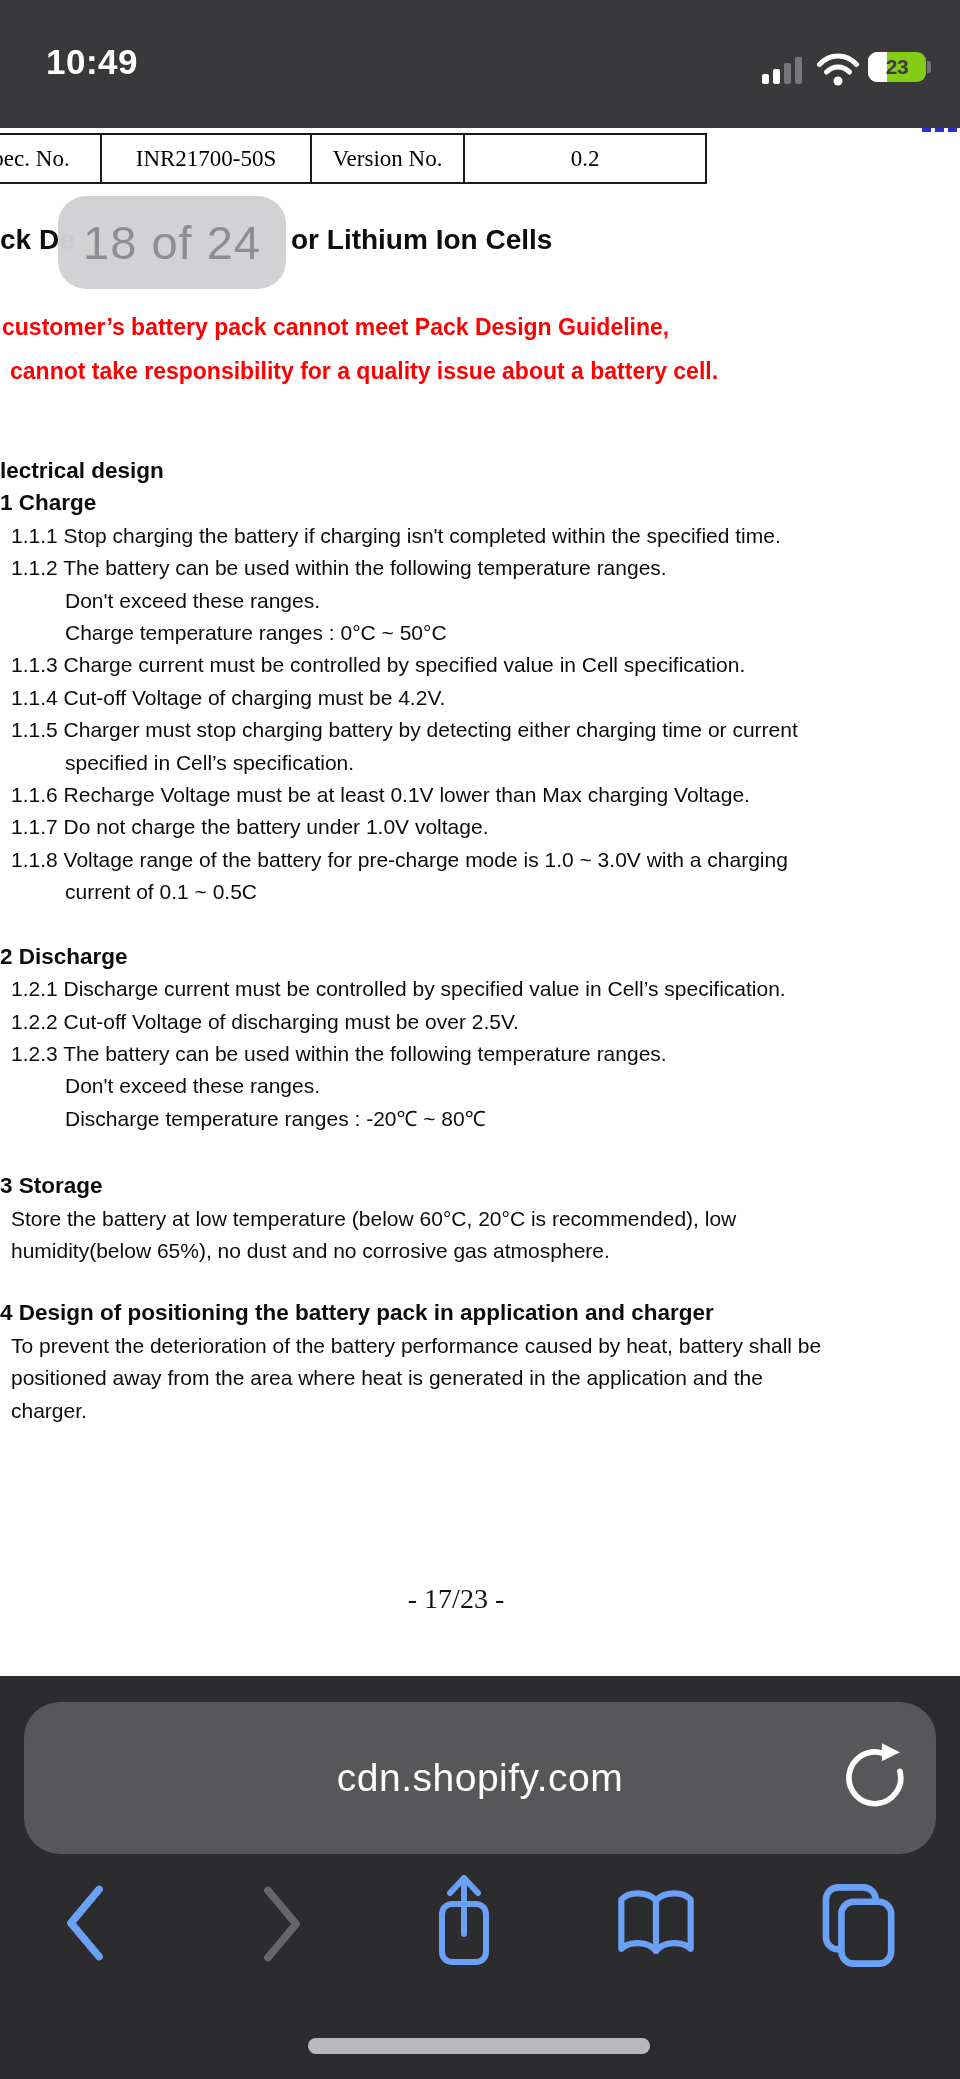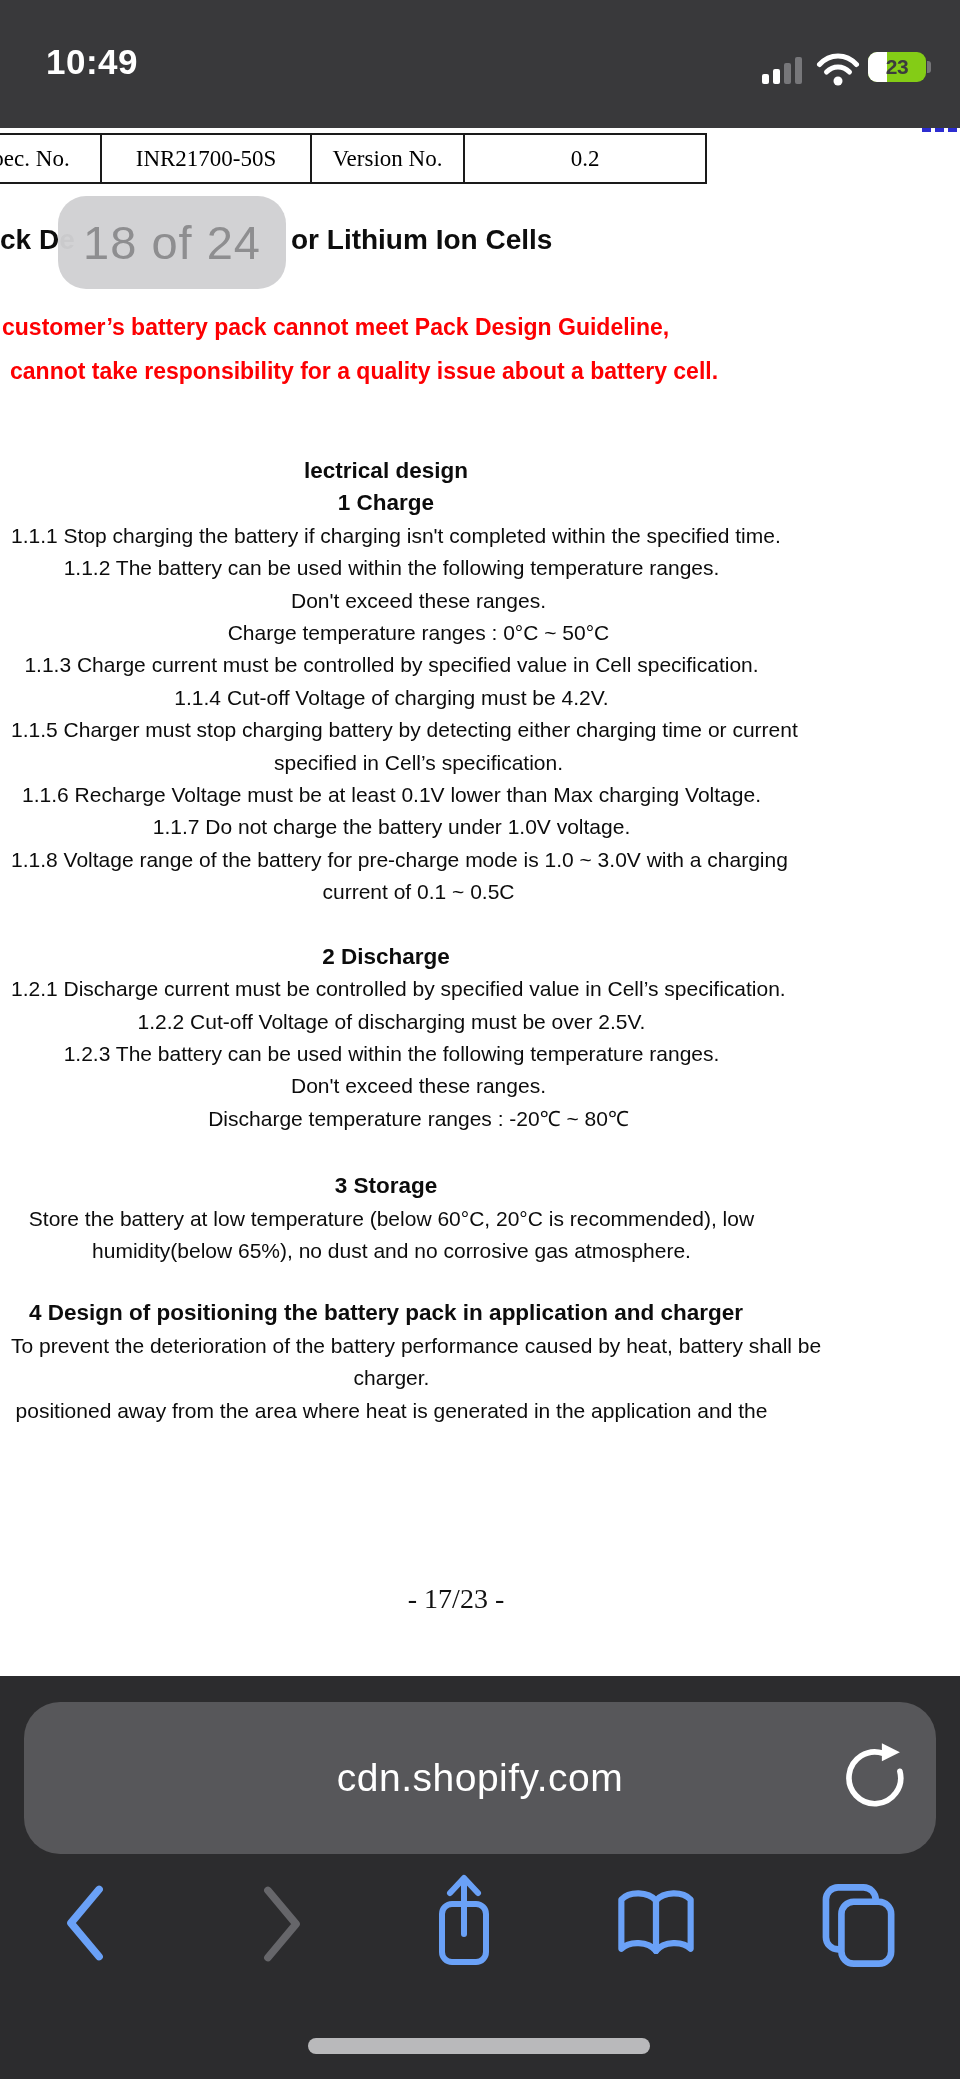--- a/index.html
+++ b/index.html
@@ -61,21 +61,21 @@
   .page-pill{
     position:absolute;left:58px;top:68px;width:228px;height:93px;
     background:rgba(209,209,211,.97);border-radius:28px;z-index:5;
     display:flex;align-items:center;justify-content:center;
     font-size:47px;color:#8e8e90;letter-spacing:1px;
   }
   .warning{position:absolute;left:0;width:960px;color:#fd0002;font-weight:700;font-size:23px;white-space:nowrap;}
   .w1{top:186px;left:2px;}
   .w2{top:230px;left:10px;}
 
-  .doc-lines{position:absolute;left:0;top:327px;width:772px;text-align:center;}
+  .doc-lines{position:absolute;left:0;top:327px;width:772px;}
   .doc-lines .line{
     font-size:21px;line-height:32.4px;color:#0c0c0c;white-space:nowrap;
   }
   .doc-lines .b{font-weight:700;font-size:22.5px;}
   .doc-lines .i0{padding-left:0;}
   .doc-lines .i1{padding-left:11px;}
   .doc-lines .i2{padding-left:65px;}
 
   .doc-footer{
     position:absolute;top:1455px;left:0;width:912px;text-align:center;
@@ -172,22 +172,22 @@
       <div class="line i1">1.2.1 Discharge current must be controlled by specified value in Cell’s specification.</div>
       <div class="line i1">1.2.2 Cut-off Voltage of discharging must be over 2.5V.</div>
       <div class="line i1">1.2.3 The battery can be used within the following temperature ranges.</div>
       <div class="line i2">Don't exceed these ranges.</div>
       <div class="line i2">Discharge temperature ranges : -20℃  ~ 80℃</div>
       <div class="line i0 b" style="margin-top: 35px;">3 Storage</div>
       <div class="line i1">Store the battery at low temperature (below 60°C, 20°C is recommended), low</div>
       <div class="line i1">humidity(below 65%), no dust and no corrosive gas atmosphere.</div>
       <div class="line i0 b" style="margin-top: 30px;">4 Design of positioning the battery pack in application and charger</div>
       <div class="line i1">To prevent the deterioration of the battery performance caused by heat, battery shall be</div>
+      <div class="line i1">positioned away from the area where heat is generated in the application and the</div>
       <div class="line i1">charger.</div>
-      <div class="line i1">positioned away from the area where heat is generated in the application and the</div>
     </div>
 
   <div class="doc-footer">- 17/23 -</div>
 </div>
 
 <div class="chrome">
   <div class="url-bar">
     <div class="url-text">cdn.shopify.com</div>
     <span class="reload-btn">
       <svg width="72" height="72" viewBox="0 0 64 64">

